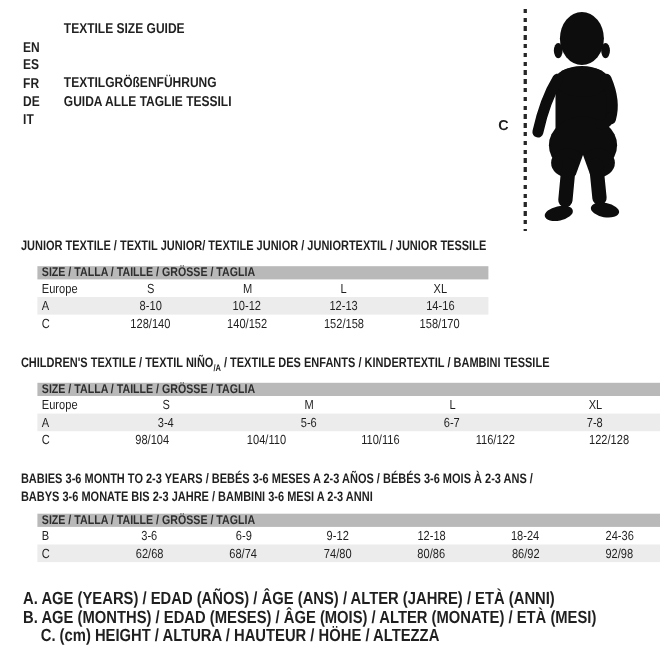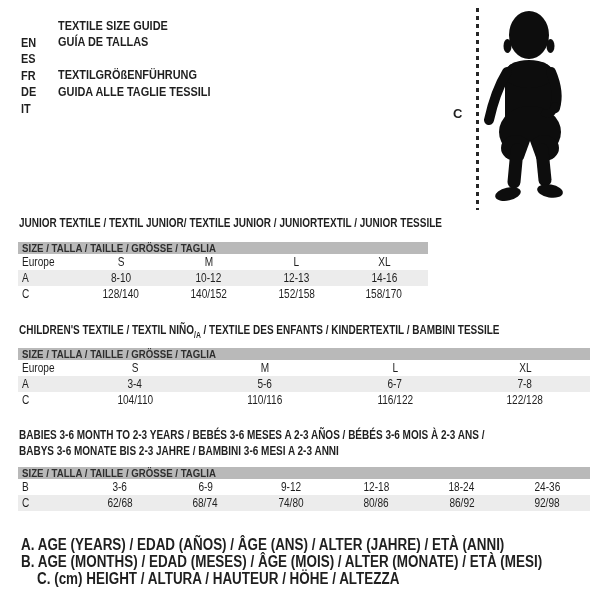--- a/index.html
+++ b/index.html
@@ -17,21 +17,21 @@
 
   
   .measure-line { position:absolute; left:476px; top:8px; width:2.5px; height:202px;
     background:repeating-linear-gradient(to bottom,#262626 0 4px,transparent 4px 8px); }
   .figure-label { position:absolute; left:453px; top:106px; font-weight:700; font-size:13px; }
   .silhouette { position:absolute; left:483px; top:10px; width:112px; height:202px; }
 
   
   .tbl-title { position:absolute; left:19px; font-weight:700; font-size:12.5px; line-height:16px; }
   .tbl-title sub { font-size:8.5px; }
-  .size-table { position:absolute; left:18px; }
+  .size-table { position:absolute; left:34px; }
   .bar { height:12px; background:#b9b9b9; color:#2e2e2e; display:flex; align-items:center;
     padding-left:4px; font-weight:700; font-size:11.5px; }
   .trow { display:flex; height:16px; align-items:center; font-size:12px; font-weight:400; }
   .trow.alt { background:#ececec; }
   .tcell { flex:1 1 0; text-align:center; }
   .tcell .cx { transform-origin:50% 50%; }
   .tcell.lab { flex:0 0 auto; text-align:left; padding-left:4px; }
   .tcell.lab .cx { transform-origin:0 50%; }
 
   
@@ -40,21 +40,20 @@
 </head>
 <body>
 
 <div class="lang-block">
     <div class="lang-row">
       <span class="lang-code"><span class="cx">EN</span></span>
       <span><span class="cx">TEXTILE SIZE GUIDE</span></span>
     </div>
     <div class="lang-row">
       <span class="lang-code"><span class="cx">ES</span></span>
-      <span><span class="cx">GUÍA DE TALLAS</span></span>
     </div>
     <div class="lang-row">
       <span class="lang-code"><span class="cx">FR</span></span>
     </div>
     <div class="lang-row">
       <span class="lang-code"><span class="cx">DE</span></span>
       <span><span class="cx">TEXTILGRÖßENFÜHRUNG</span></span>
     </div>
     <div class="lang-row">
       <span class="lang-code"><span class="cx">IT</span></span>
@@ -145,20 +144,21 @@
       </div>
       <div class="trow alt">
         <span class="tcell lab" style="flex-basis: 48px;"><span class="cx">A</span></span>
         <span class="tcell"><span class="cx">3-4</span></span>
         <span class="tcell"><span class="cx">5-6</span></span>
         <span class="tcell"><span class="cx">6-7</span></span>
         <span class="tcell"><span class="cx">7-8</span></span>
       </div>
       <div class="trow">
         <span class="tcell lab" style="flex-basis: 48px;"><span class="cx">C</span></span>
+        <span class="tcell"><span class="cx">98/104</span></span>
         <span class="tcell"><span class="cx">104/110</span></span>
         <span class="tcell"><span class="cx">110/116</span></span>
         <span class="tcell"><span class="cx">116/122</span></span>
         <span class="tcell"><span class="cx">122/128</span></span>
       </div>
     </div>
 </div>
 
 <div class="tbl-title" style="top:427px;">
   <span class="cx" style="transform:scaleX(0.80);">BABIES 3-6 MONTH TO 2-3 YEARS / BEBÉS 3-6 MESES A 2-3 AÑOS / BÉBÉS 3-6 MOIS À 2-3 ANS /</span><br>

